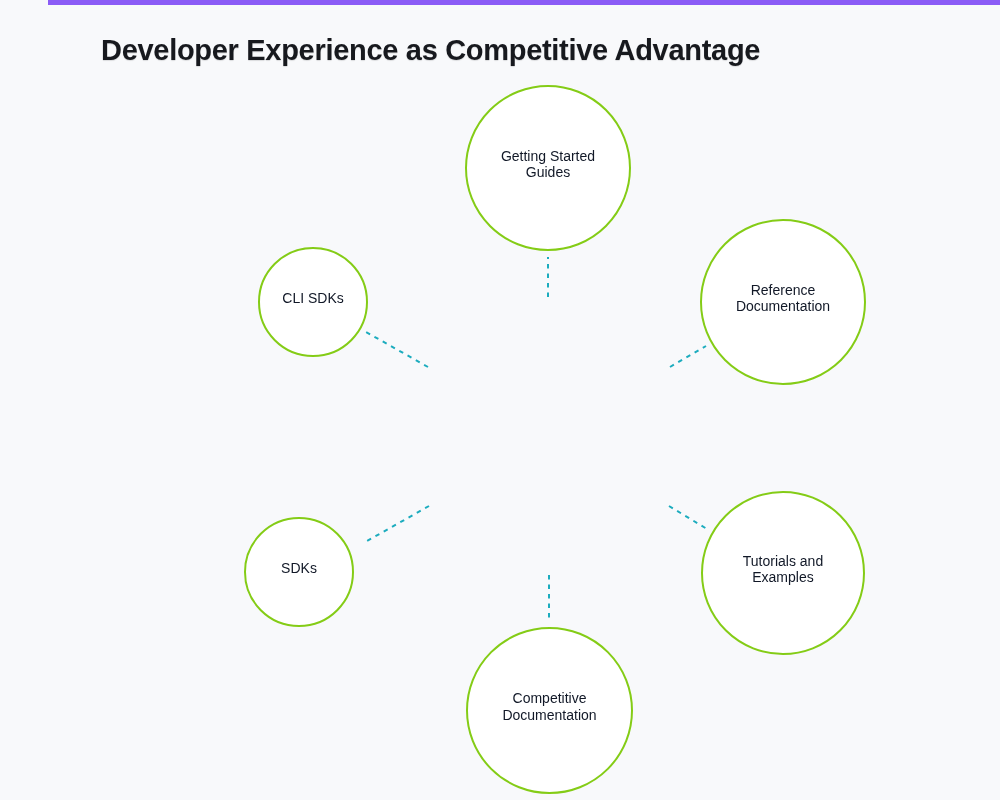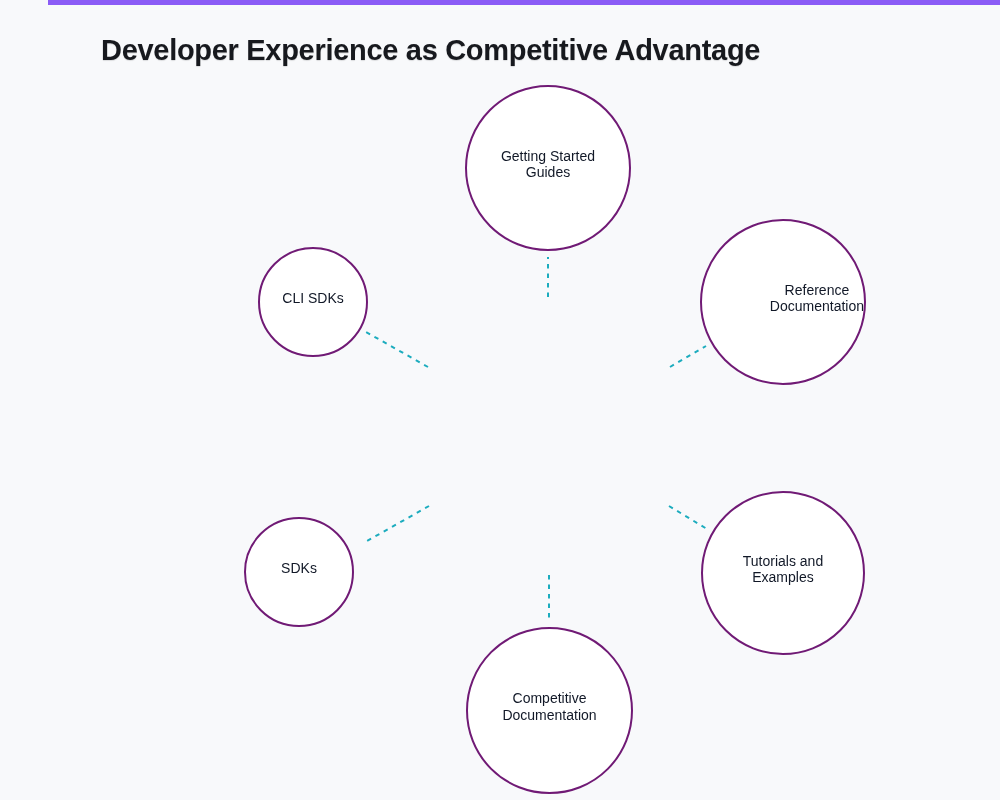--- a/index.html
+++ b/index.html
@@ -47,21 +47,21 @@
   }
   .connectors line {
     stroke: #1CACBE;
     stroke-width: 2;
     stroke-dasharray: 4.5 5;
   }
   .node {
     position: absolute;
     border-radius: 50%;
     background: #FFFFFF;
-    border: 2px solid #701a75;
+    border: 2px solid #84cc16;
     box-sizing: border-box;
     display: flex;
     align-items: center;
     justify-content: center;
     text-align: center;
   }
   .node-label {
     font-size: 14px;
     line-height: 16.5px;
     color: #111827;
@@ -77,21 +77,21 @@
   }
   .node-central .node-label {
     font-size: 25px;
     line-height: 31px;
     font-weight: 700;
     color: #FFFFFF;
     transform: translateY(-7px);
   }
   .node-getting     { left: 417px; top: 85px;  width: 166px; height: 166px; }
   .node-cli         { left: 210px; top: 247px; width: 110px; height: 110px; }
-  .node-reference   { left: 652px; top: 219px; width: 166px; height: 166px; justify-content: flex-end; }
+  .node-reference   { left: 652px; top: 219px; width: 166px; height: 166px; }
   .node-sdks        { left: 196px; top: 517px; width: 110px; height: 110px; align-items: center; }
   .node-tutorials   { left: 653px; top: 491px; width: 164px; height: 164px; text-align: center; }
   .node-interactive { left: 418px; top: 627px; width: 167px; height: 167px; }
 </style>
 </head>
 <body>
 
 <div class="page">
   <div class="accent-bar"></div>
   <h1 class="title">Developer Experience as Competitive Advantage</h1>

